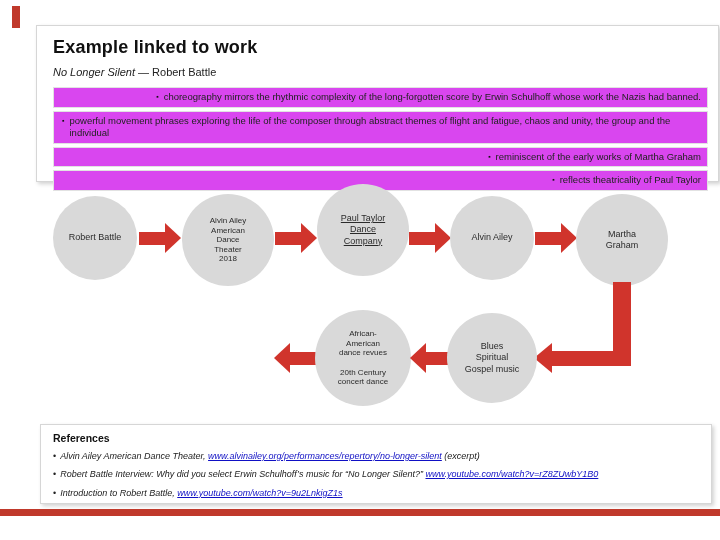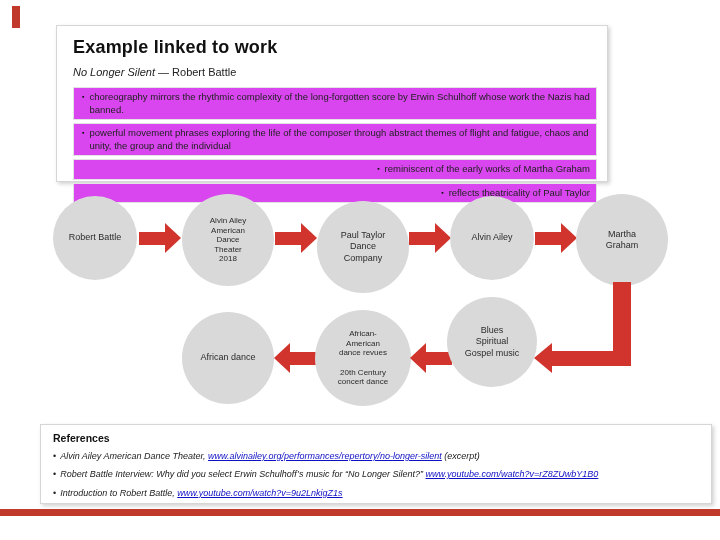--- a/index.html
+++ b/index.html
@@ -6,21 +6,21 @@
   #slide{
     position:relative;width:720px;height:540px;background:#ffffff;overflow:hidden;
     font-family:"Liberation Sans", sans-serif;color:#1a1a1a;
   }
   
   .accent-top{position:absolute;left:12px;top:6px;width:8px;height:22px;background:#c0392b;}
   .accent-bottom{position:absolute;left:0;top:509px;width:720px;height:7px;background:#c0392b;}
 
   
   .content-box{
-    position:absolute;left:56px;top:25px;width:552px;height:157px;
+    position:absolute;left:36px;top:25px;width:683px;height:157px;
     background:#fff;border:1px solid #d6d6d6;box-shadow:2px 2px 4px rgba(0,0,0,0.18);
     box-sizing:border-box;padding:9px 4px 0 16px;
   }
   .title{font-size:18px;font-weight:bold;color:#111;margin:2px 0 8px 0;letter-spacing:.2px;}
   .subtitle{font-size:11px;margin:0 0 9px 0;color:#222;}
   .subtitle .it{font-style:italic;}
   .bullet-box{
     border:1px solid #e2e2e2;background:#d946ef;margin:0 6px 3px 0;
     padding:3px 6px;font-size:9.5px;line-height:1.32;display:flex;color:#222;justify-content:flex-end;
   }
@@ -28,26 +28,26 @@
 
   
   .circle{
     position:absolute;border-radius:50%;background:#d9d9d9;color:#2b2b2b;
     display:flex;align-items:center;justify-content:center;text-align:center;
   }
   .circle span{white-space:pre-line;font-size:9px;line-height:1.25;}
   .circle.small-text span{font-size:8px;line-height:1.2;}
   .c-rb{left:53px;top:196px;width:84px;height:84px;text-align:center;}
   .c-aaadt{left:182px;top:194px;width:92px;height:92px;}
-  .c-ptdc{left:317px;top:201px;width:92px;height:92px;}
+  .c-ptdc{left:317px;top:184px;width:92px;height:92px;text-decoration:underline;}
   .c-aa{left:450px;top:196px;width:84px;height:84px;}
   .c-mg{left:576px;top:194px;width:92px;height:92px;}
   .c-afd{left:182px;top:312px;width:92px;height:92px;}
   .c-rev{left:315px;top:310px;width:96px;height:96px;}
-  .c-blues{left:447px;top:297px;width:90px;height:90px;}
+  .c-blues{left:447px;top:313px;width:90px;height:90px;}
 
   .arrow{position:absolute;width:42px;height:30px;}
   .arrow .bar{position:absolute;top:9px;height:13px;background:#d0342c;}
   .arrow.right .bar{left:0;width:26px;}
   .arrow.right .head{position:absolute;left:26px;top:0;width:0;height:0;
     border-left:16px solid #d0342c;border-top:15px solid transparent;border-bottom:15px solid transparent;}
   .arrow.left .bar{right:0;width:26px;}
   .arrow.left .head{position:absolute;right:26px;top:0;width:0;height:0;
     border-right:16px solid #d0342c;border-top:15px solid transparent;border-bottom:15px solid transparent;}
   .a1{left:139px;top:223px;} .a2{left:275px;top:223px;} .a3{left:409px;top:223px;} .a4{left:535px;top:223px;}
@@ -136,23 +136,20 @@
     </div>
   <div class="circle c-mg">
     <span>Martha
 Graham</span>
   </div>
 
   <div class="elbow-v"></div>
   <div class="elbow-h"></div>
   <div class="elbow-head"></div>
 
-  <div class="circle c-afd">
-    <span>African dance</span>
-  </div>
   <div class="arrow left b1">
       <div class="bar"></div>
       <div class="head"></div>
     </div>
   <div class="circle small-text c-rev">
     <span>African-
 American
 dance revues
 
 20th Century

